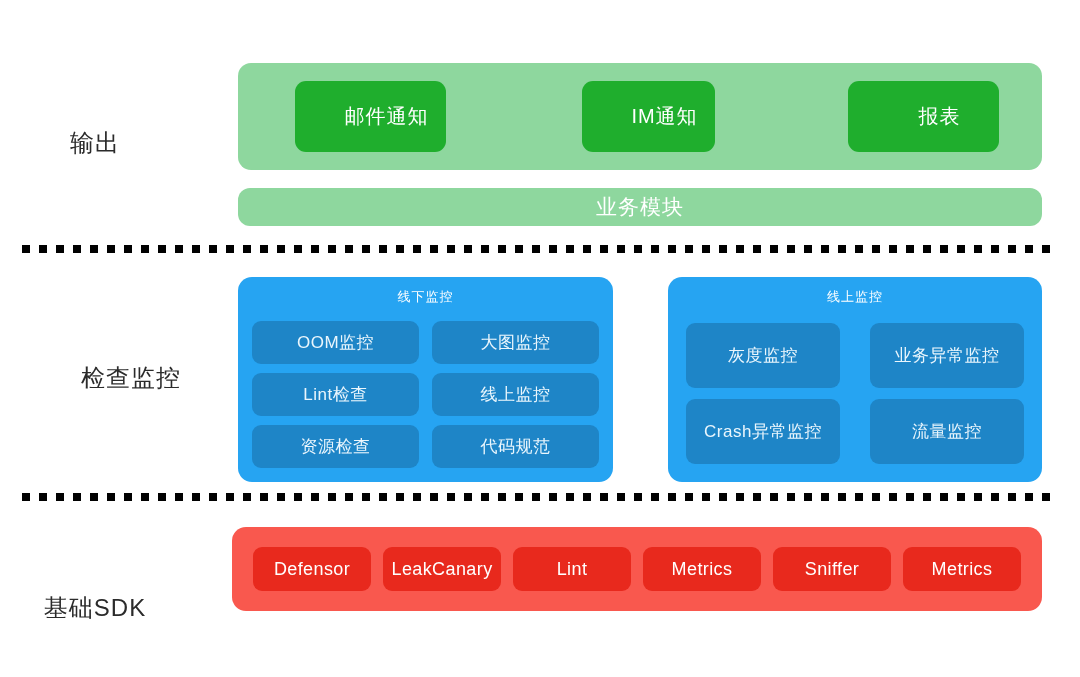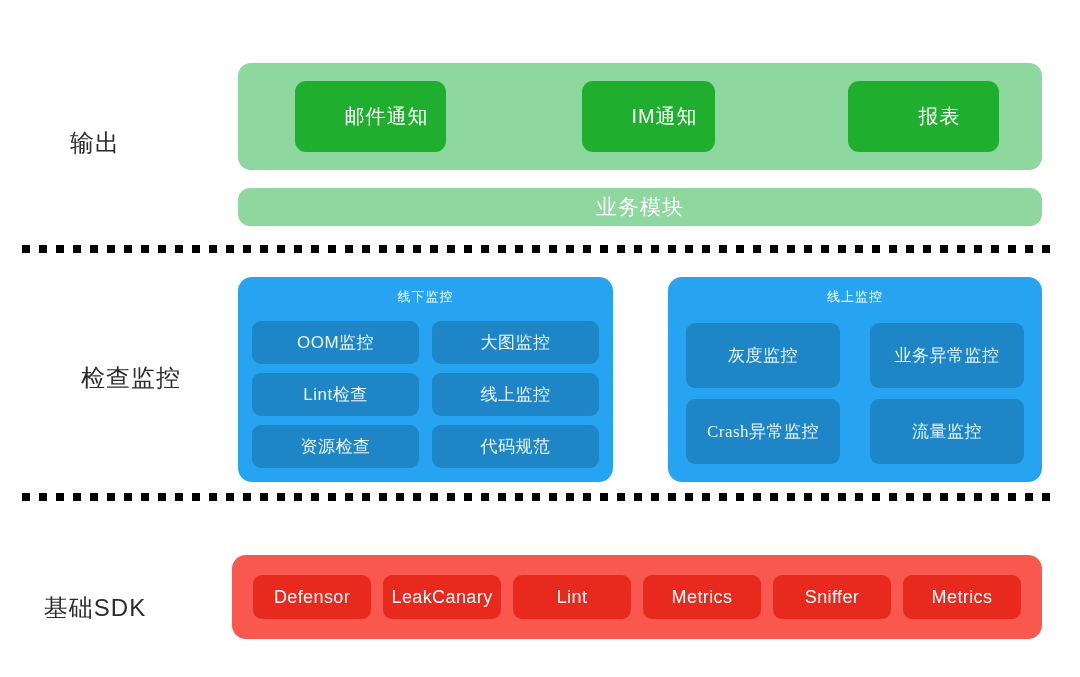--- a/index.html
+++ b/index.html
@@ -119,21 +119,20 @@
     top: 44px; bottom: 14px;
     display: grid;
     grid-template-columns: 1fr 1fr;
     gap: 9px 13px;
   }
   .blue-grid.two-rows {
     grid-template-rows: 1fr 1fr;
     left: 18px; right: 18px;
     top: 46px; bottom: 18px;
     gap: 11px 30px;
-    font-family: Liberation Serif, serif;
   }
   .blue-chip {
     background: #1e85c7;
     border-radius: 9px;
     color: #eaf6fd;
     font-size: 17px;
     display: flex;
     align-items: center;
     justify-content: center;
     letter-spacing: 0.5px;
@@ -141,21 +140,20 @@
 
   
   .red-panel {
     position: absolute;
     left: 232px;
     right: 38px;
     top: 527px;
     height: 84px;
     background: #f9584e;
     border-radius: 14px;
-    margin-top: 28px;
   }
   .red-strip {
     position: absolute;
     left: 21px; right: 21px;
     top: 20px; bottom: 20px;
     display: flex;
     gap: 12px;
   }
   .red-chip {
     flex: 1 1 0;

